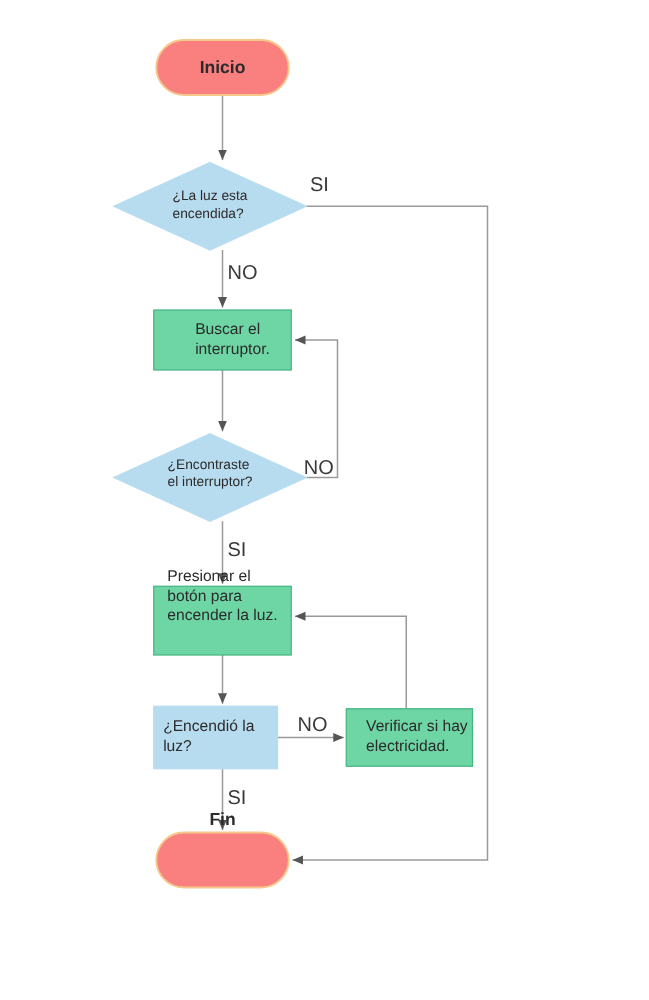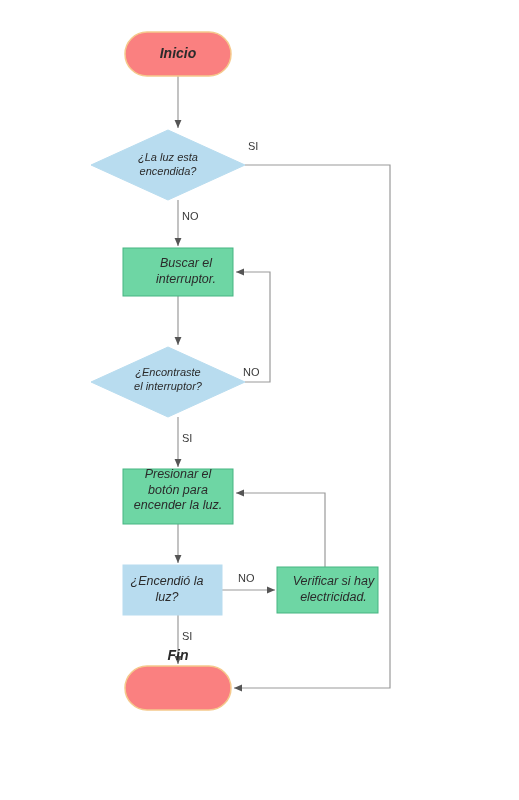--- a/index.html
+++ b/index.html
@@ -19,43 +19,42 @@
     left: 0;
     top: 0;
     width: 519px;
     height: 800px;
   }
   .node-label {
     position: absolute;
     display: flex;
     align-items: center;
     justify-content: center;
-    text-align: center;
+    text-align: left;
     color: #2b2b2b;
     font-family: "Liberation Sans", sans-serif;
     pointer-events: none;
     white-space: pre-line;
     line-height: 1.25;
-    font-style: italic;
   }
   .terminator-label {
     font-size: 14px;
     font-weight: bold;
   }
   .process-label {
     font-size: 12.5px;
     font-weight: normal;
   }
   .decision-label {
     font-size: 11px;
     font-weight: normal;
   }
   .edge-label {
     position: absolute;
-    font-size: 11px;
+    font-size: 16px;
     color: #3a3a3a;
     font-family: "Liberation Sans", sans-serif;
     white-space: nowrap;
     pointer-events: none;
   }
 </style>
 </head>
 <body>
 
 <svg id="flow-canvas" viewBox="0 0 519 800">
@@ -95,21 +94,21 @@
     <div class="edge-label" style="left: 182px; top: 432px;">SI</div>
     <div class="edge-label" style="left: 238px; top: 572px;">NO</div>
     <div class="edge-label" style="left: 182px; top: 630px;">SI</div>
     <div class="node-label terminator-label" style="left: 125px; top: 32px; width: 106px; height: 44px;">Inicio</div>
     <div class="node-label decision-label" style="left: 91px; top: 130px; width: 154px; height: 70px;">¿La luz esta
 encendida?</div>
     <div class="node-label process-label" style="left: 123px; top: 248px; width: 126px; height: 48px;">Buscar el
 interruptor.</div>
     <div class="node-label decision-label" style="left: 91px; top: 345px; width: 154px; height: 70px;">¿Encontraste
 el interruptor?</div>
-    <div class="node-label process-label" style="left: 123px; top: 469px; width: 110px; height: 43px;">Presionar el
+    <div class="node-label process-label" style="left: 123px; top: 456px; width: 110px; height: 43px;">Presionar el
 botón para
 encender la luz.</div>
     <div class="node-label process-label" style="left: 123px; top: 565px; width: 88px; height: 50px;">¿Encendió la
 luz?</div>
     <div class="node-label process-label" style="left: 277px; top: 567px; width: 113px; height: 46px;">Verificar si hay
 electricidad.</div>
     <div class="node-label terminator-label" style="left: 125px; top: 634px; width: 106px; height: 44px;">Fin</div>
   </div>
 
 </body></html>

